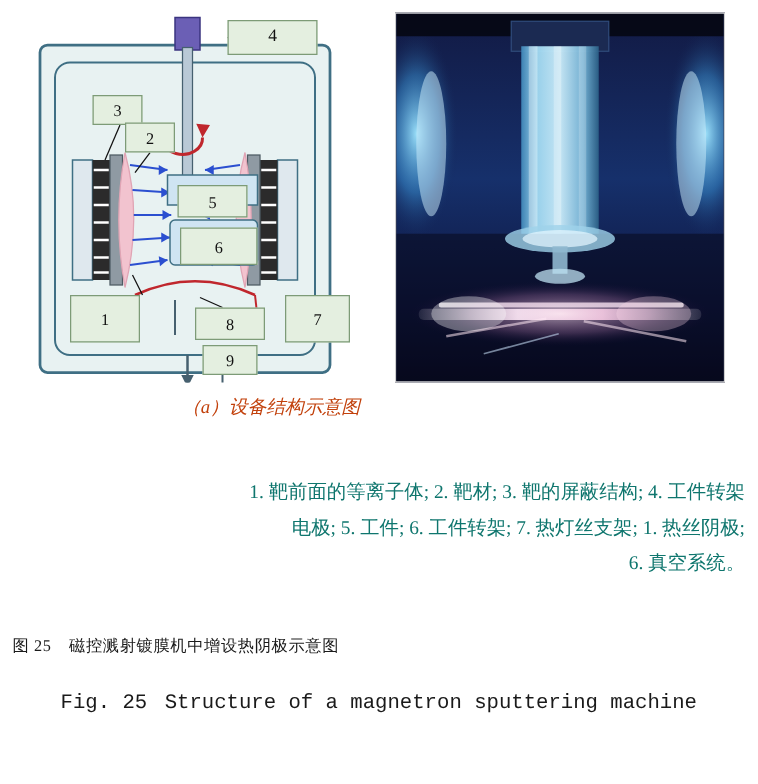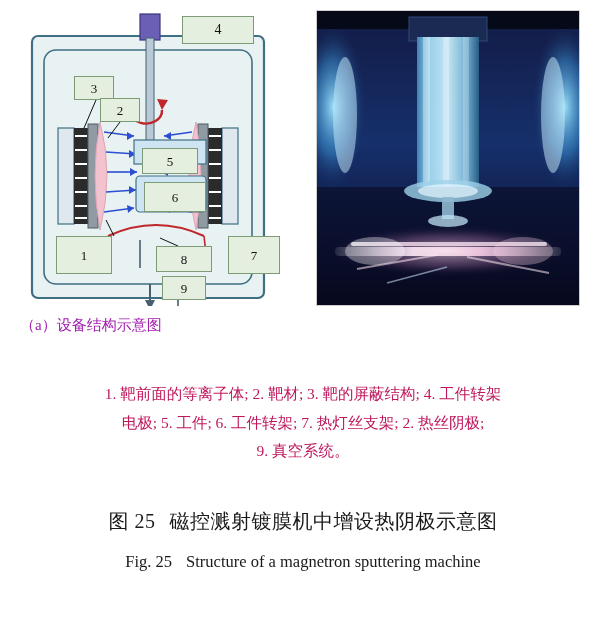--- a/index.html
+++ b/index.html
@@ -74,57 +74,58 @@
     overflow: hidden;
     background: #0b1030;
   }
   .photo svg { display: block; }
 
   
   .cap {
     position: absolute;
     font-family: "Liberation Serif", serif;
     font-size: 15px;
-    text-align: left;
-    color: #a21caf;
+    text-align: right;
+    color: #c2410c;
+    font-style: italic;
   }
   .cap-a { left: 20px;  top: 316px; width: 268px; }
   .cap-b { left: 312px; top: 316px; width: 272px; line-height: 1.45; }
 
   
   .legend {
     position: absolute;
     left: 10px;
     top: 380px;
     width: 586px;
     font-size: 15.5px;
     line-height: 1.85;
-    text-align: center;
-    color: #be185d;
+    text-align: right;
+    color: #0f766e;
   }
   .legend .ln { display: block; white-space: nowrap; }
 
   
   .fig-cn {
     position: absolute;
     left: 10px;
     top: 508px;
     width: 586px;
-    text-align: center;
-    font-size: 20px;
+    font-size: 13px;
     letter-spacing: 0.5px;
   }
   .fig-en {
     position: absolute;
     left: 10px;
     top: 548px;
     width: 586px;
     text-align: center;
     font-size: 16.5px;
     line-height: 1.75;
+    font-family: Liberation Mono, monospace;
   }
   .sp { display: inline-block; width: 14px; }
 </style>
 </head>
 <body>
 
 <div class="page">
 
   <div class="figure-row">
 
@@ -297,22 +298,22 @@
           <path d="M70 272 L130 256" stroke="#cfe7ff" stroke-width="1.4"></path>
         </g>
       </svg>
     </div>
   </div>
 
   <div class="cap cap-a">（a）设备结构示意图</div>
 
   <div class="legend">
     <span class="ln">1. 靶前面的等离子体; 2. 靶材; 3. 靶的屏蔽结构; 4. 工件转架</span>
-    <span class="ln">电极; 5. 工件; 6. 工件转架; 7. 热灯丝支架; 2. 热丝阴极;</span>
-    <span class="ln">9. 真空系统。</span>
+    <span class="ln">电极; 5. 工件; 6. 工件转架; 7. 热灯丝支架; 1. 热丝阴极;</span>
+    <span class="ln">6. 真空系统。</span>
   </div>
 
   <div class="fig-cn">
     <span>图 25</span><span class="sp"></span><span>磁控溅射镀膜机中增设热阴极示意图</span>
   </div>
   <div class="fig-en">
     <span>Fig. 25</span><span class="sp"></span><span>Structure of a magnetron sputtering machine</span><br>
   </div>
 
 </div>

